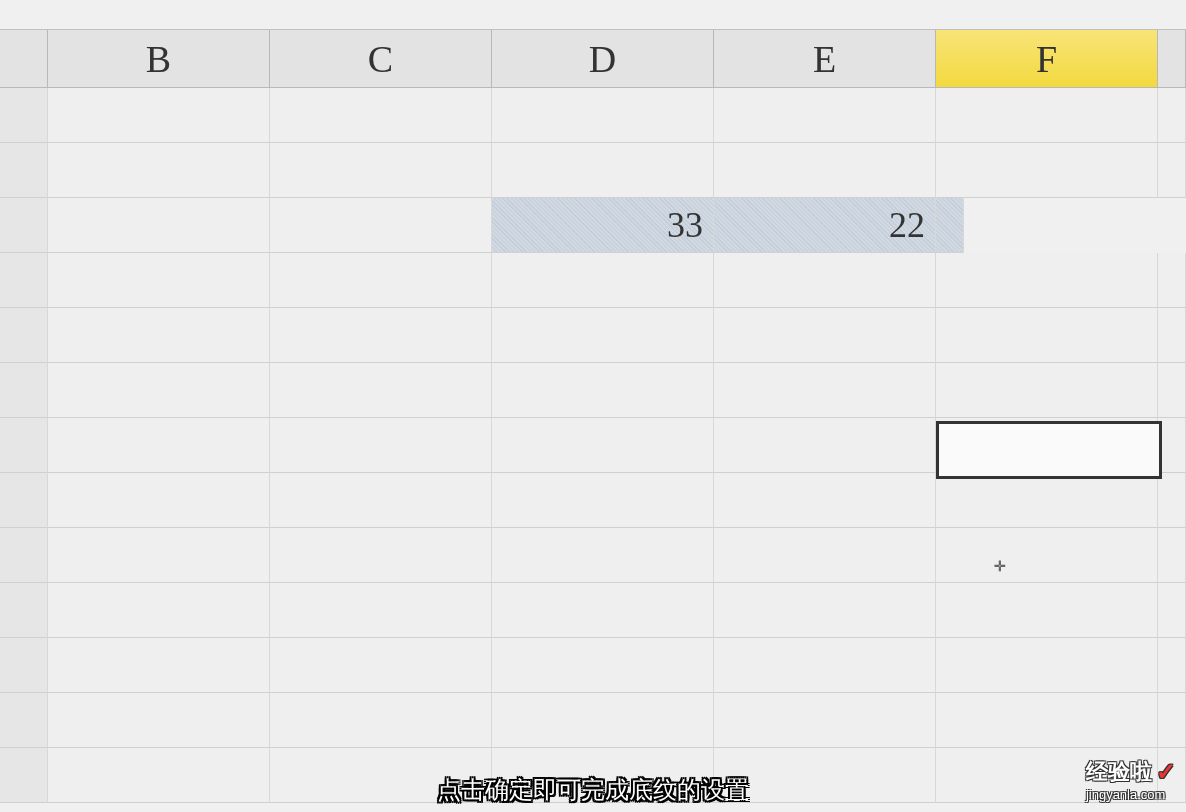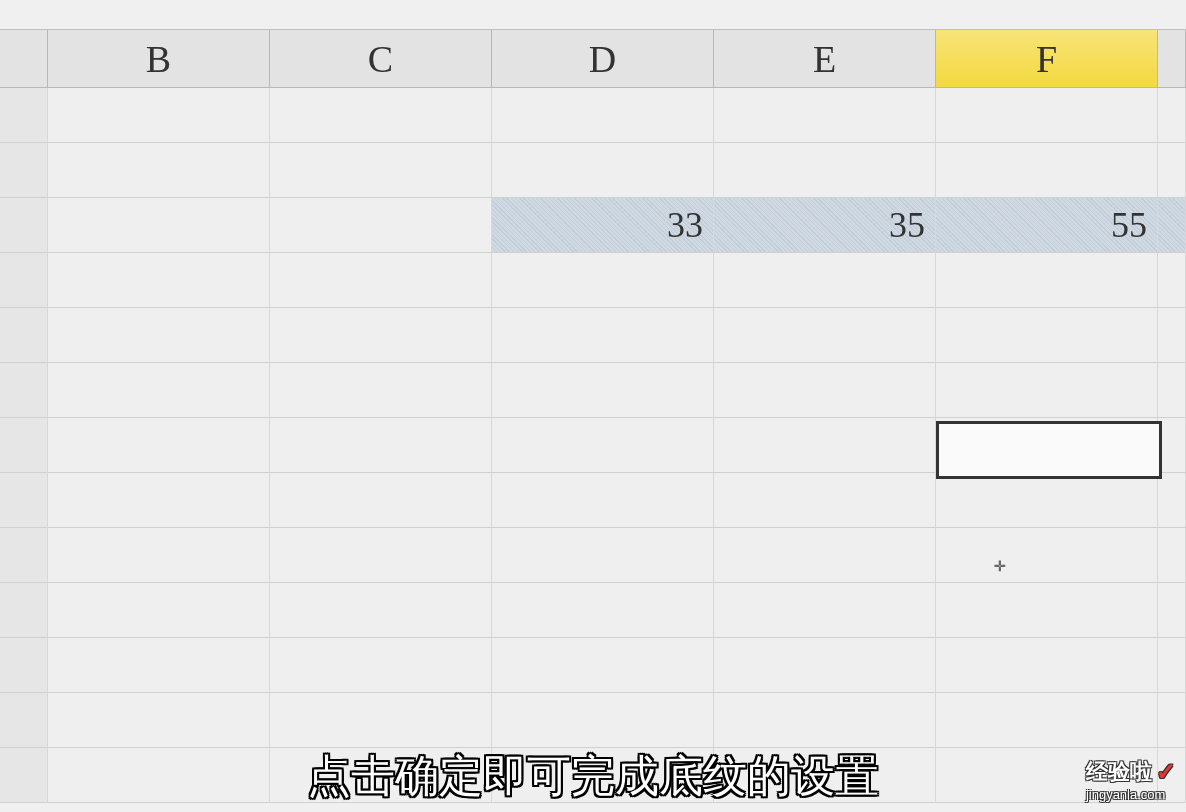--- a/index.html
+++ b/index.html
@@ -114,21 +114,21 @@
       font-size: 14px;
       color: #666;
       font-family: sans-serif;
       font-weight: bold;
     }
     .caption {
       position: absolute;
       bottom: 6px;
       left: 50%;
       transform: translateX(-50%);
-      font-size: 44px;
+      font-size: 24px;
       font-family: "SimHei", "Microsoft YaHei", sans-serif;
       color: #fff;
       text-shadow: 
         -2px -2px 0 #000,
         2px -2px 0 #000,
         -2px 2px 0 #000,
         2px 2px 0 #000,
         -2px 0 0 #000,
         2px 0 0 #000,
         0 -2px 0 #000,
@@ -205,22 +205,21 @@
     <div class="cell col-e"></div>
     <div class="cell col-f"></div>
     <div class="cell col-g"></div>
   </div>
 
   <div class="data-row">
     <div class="cell row-hdr"></div>
     <div class="cell col-b"></div>
     <div class="cell col-c"></div>
     <div class="cell col-d shaded num">33</div>
-    <div class="cell col-e shaded num">35</div>
-    <div class="cell col-f shaded num">55</div>
+    <div class="cell col-e shaded num">22</div>
     <div class="cell col-g shaded"></div>
   </div>
 
   <div class="data-row">
     <div class="cell row-hdr"></div>
     <div class="cell col-b"></div>
     <div class="cell col-c"></div>
     <div class="cell col-d"></div>
     <div class="cell col-e"></div>
     <div class="cell col-f"></div>

